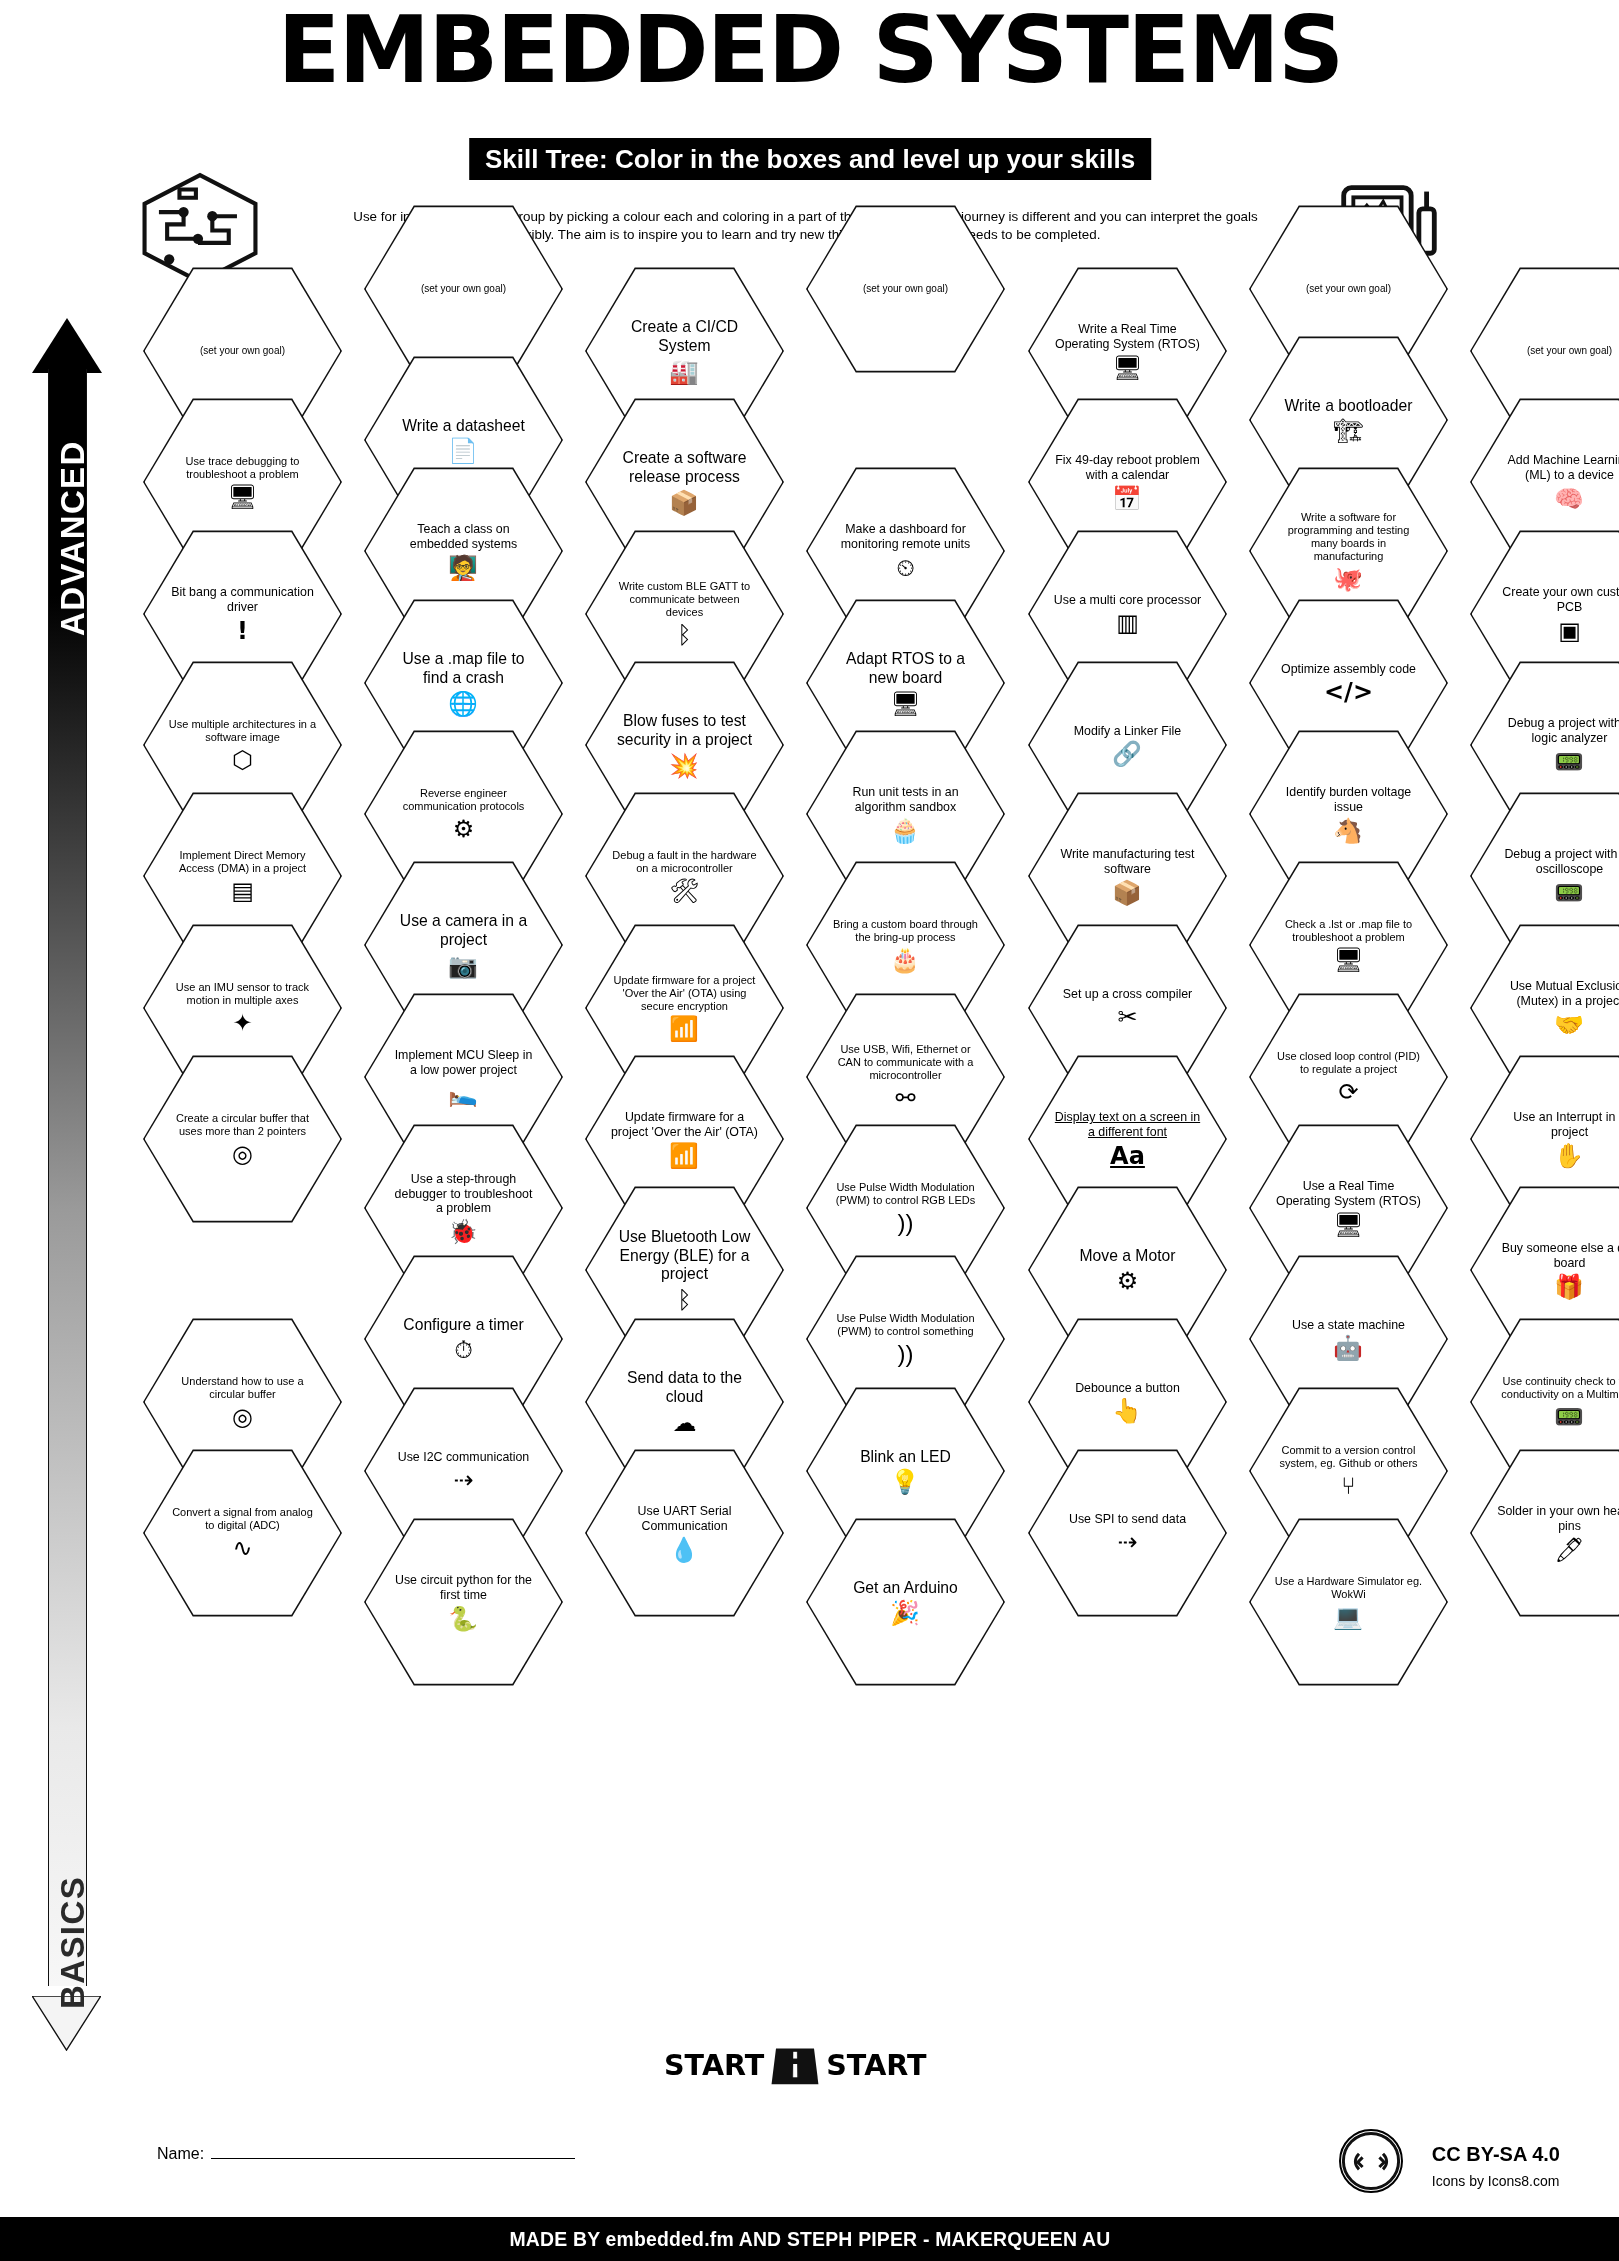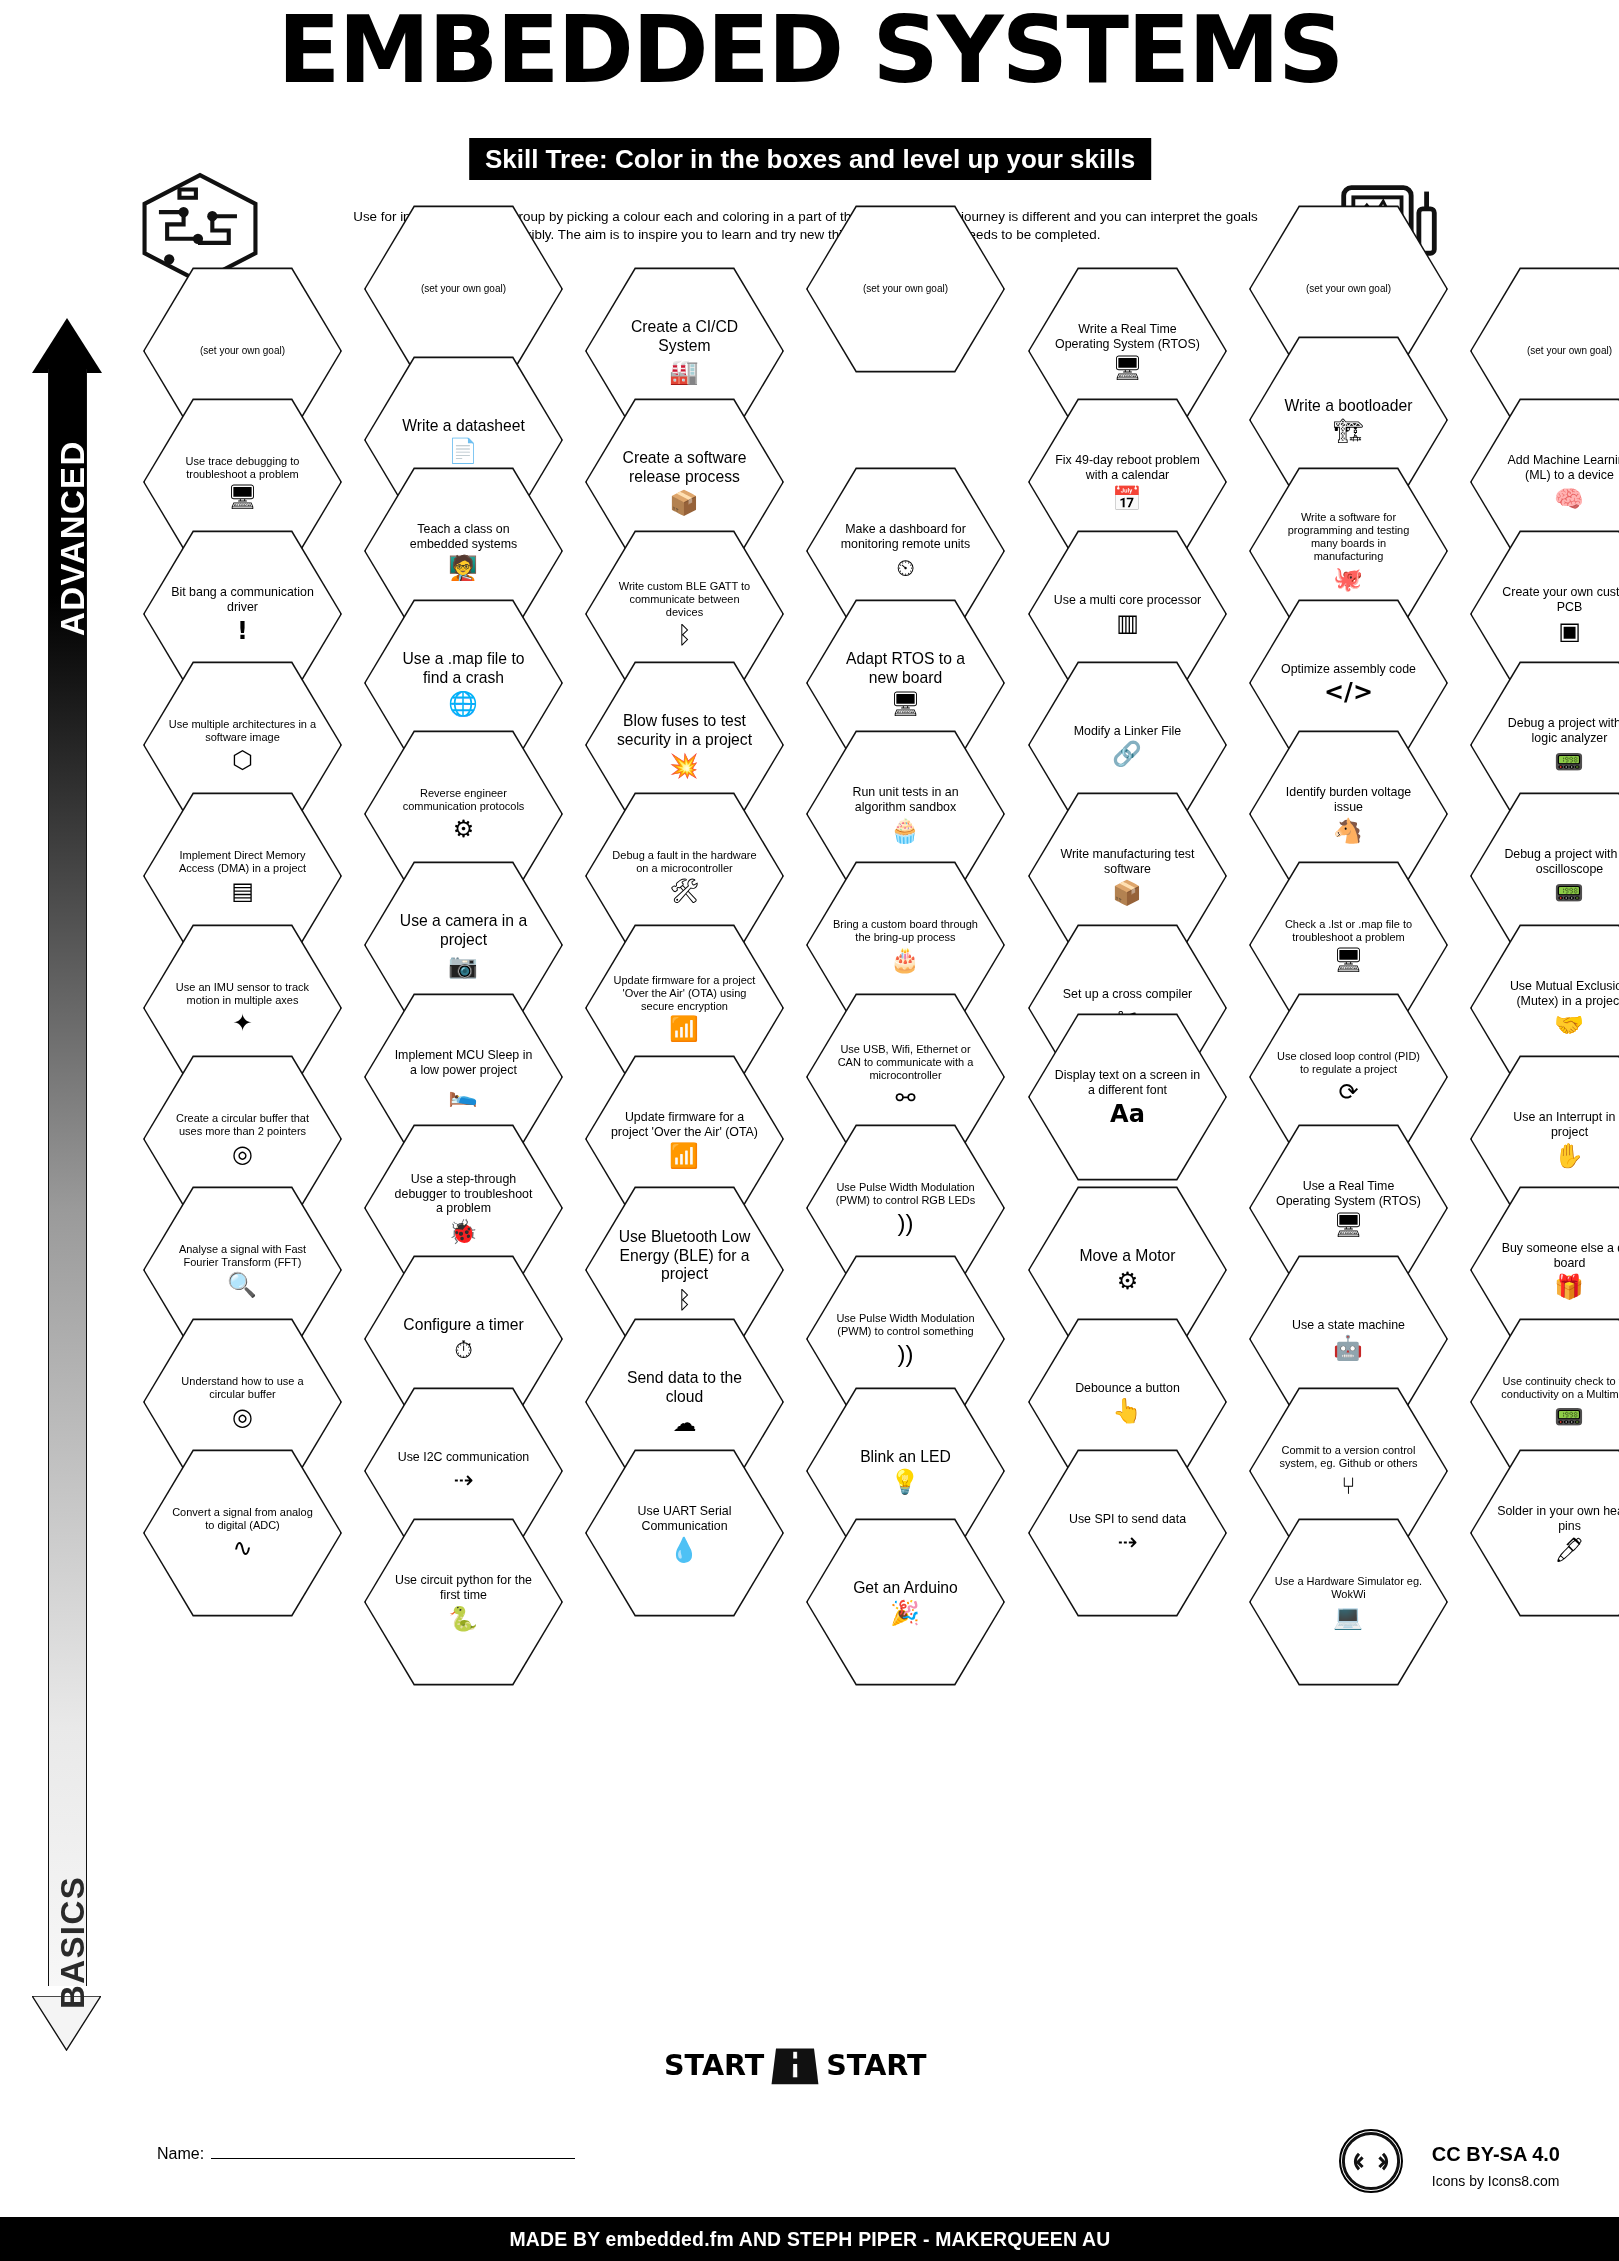--- a/index.html
+++ b/index.html
@@ -185,26 +185,20 @@
         <div class="lbl small">Use an IMU sensor to track motion in multiple axes</div>
         <div class="ico">✦</div>
       </div>
     </div>
     <div class="hex" style="left: 143px; top: 1053px;">
       <div class="inner">
         <div class="lbl small">Create a circular buffer that uses more than 2 pointers</div>
         <div class="ico">◎</div>
       </div>
     </div>
-    <div class="hex" style="left: 143px; top: 1184px;">
-      <div class="inner">
-        <div class="lbl small">Analyse a signal with Fast Fourier Transform (FFT)</div>
-        <div class="ico">🔍</div>
-      </div>
-    </div>
     <div class="hex" style="left: 143px; top: 1316px;">
       <div class="inner">
         <div class="lbl small">Understand how to use a circular buffer</div>
         <div class="ico">◎</div>
       </div>
     </div>
     <div class="hex" style="left: 143px; top: 1447px;">
       <div class="inner">
         <div class="lbl small">Convert a signal from analog to digital (ADC)</div>
         <div class="ico">∿</div>
@@ -423,21 +417,21 @@
         <div class="lbl ">Write manufacturing test software</div>
         <div class="ico">📦</div>
       </div>
     </div>
     <div class="hex" style="left: 1028px; top: 922px;">
       <div class="inner">
         <div class="lbl ">Set up a cross compiler</div>
         <div class="ico">✂</div>
       </div>
     </div>
-    <div class="hex" style="left: 1028px; top: 1011px;">
+    <div class="hex" style="left: 1028px; top: 1053px; text-decoration: underline;">
       <div class="inner">
         <div class="lbl ">Display text on a screen in a different font</div>
         <div class="ico" style="font-family: &quot;DejaVu Sans&quot;, sans-serif; font-weight: bold;">Aa</div>
       </div>
     </div>
     <div class="hex" style="left: 1028px; top: 1184px;">
       <div class="inner">
         <div class="lbl big">Move a Motor</div>
         <div class="ico">⚙</div>
       </div>

